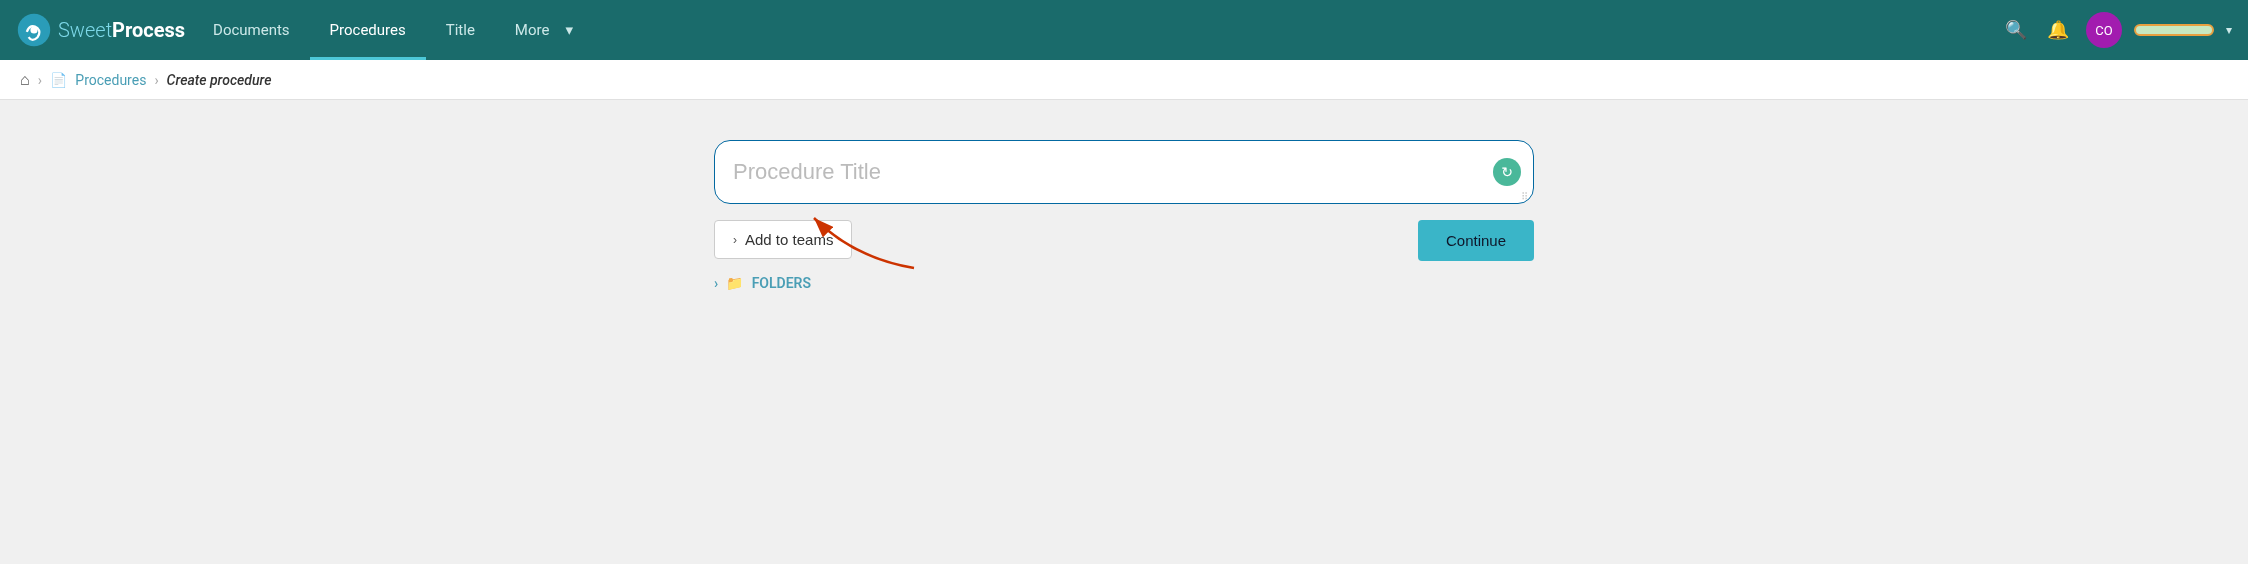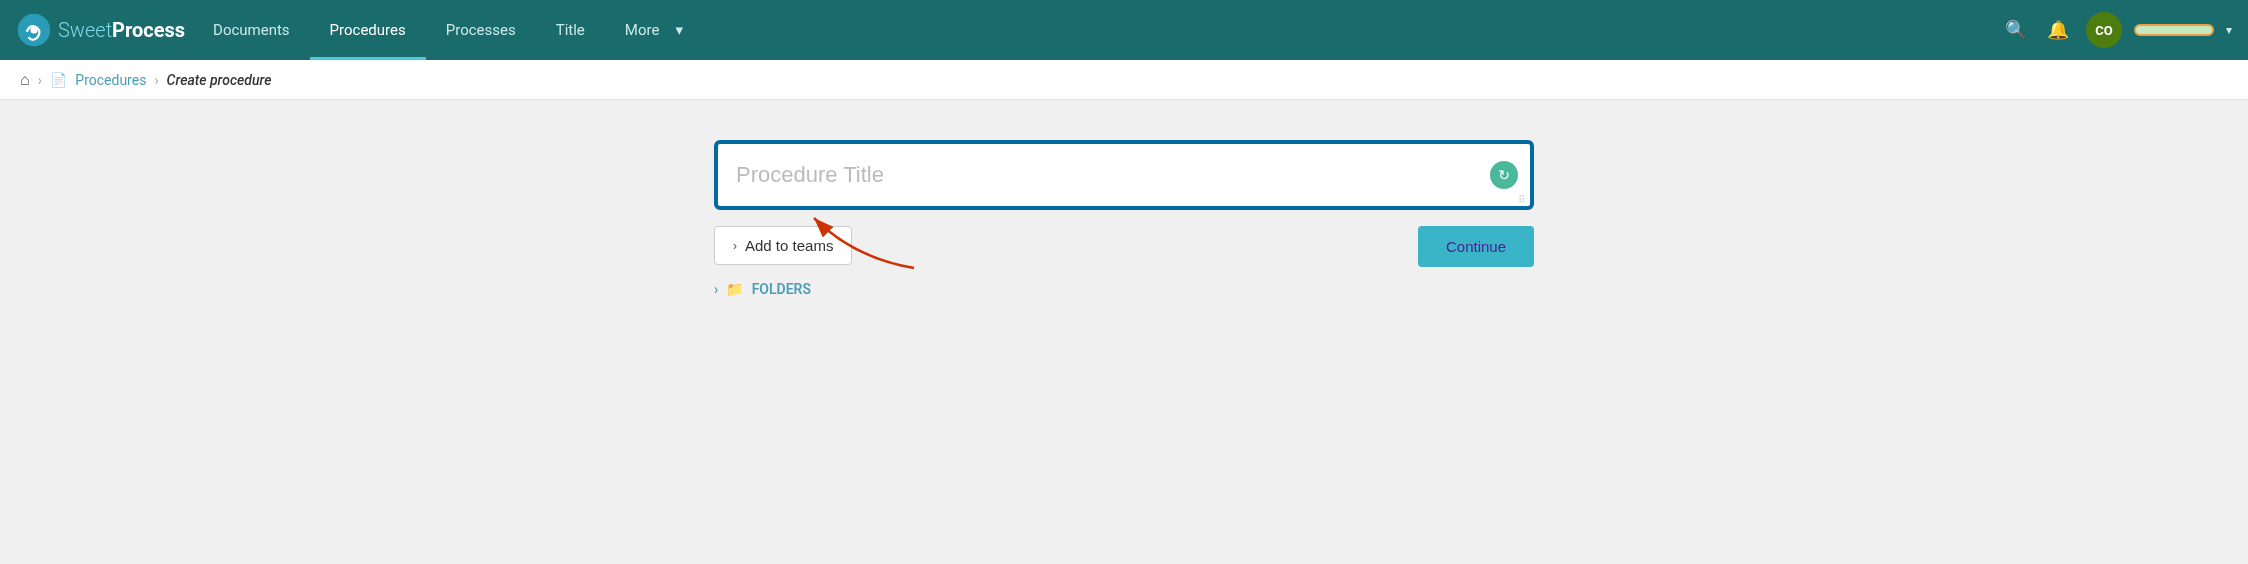--- a/index.html
+++ b/index.html
@@ -78,27 +78,27 @@
       cursor: pointer;
       padding: 4px;
       background: none;
       border: none;
     }
 
     .avatar-circle {
       width: 36px;
       height: 36px;
       border-radius: 50%;
-      background: #4d7c0f;
+      background: #a21caf;
       color: white;
       display: flex;
       align-items: center;
       justify-content: center;
       font-size: 13px;
-      font-weight: 700;
+      font-weight: 400;
       cursor: pointer;
     }
     .account-name-pill {
       background: #c8e8c0;
       border: 2px solid #e8a040;
       border-radius: 20px;
       padding: 4px 16px;
       font-size: 13px;
       color: #555;
       cursor: pointer;
@@ -152,22 +152,22 @@
     .form-container {
       width: 100%;
       max-width: 820px;
       position: relative;
     }
 
     
     .title-input-wrapper {
       position: relative;
       background: white;
-      border: 4px solid #0369a1;
-      border-radius: 6px;
+      border: 1px solid #0369a1;
+      border-radius: 16px;
       margin-bottom: 16px;
     }
     .title-input {
       width: 100%;
       border: none;
       outline: none;
       font-size: 22px;
       color: #aaa;
       padding: 18px 50px 18px 18px;
       background: transparent;
@@ -235,21 +235,21 @@
       color: #4a9eb5;
       font-size: 14px;
       font-weight: 600;
       cursor: pointer;
       text-decoration: none;
     }
     .folder-icon { font-size: 14px; color: #4a7cc0; }
 
     .continue-btn {
       background: #3ab5c8;
-      color: #4c1d95;
+      color: #0f172a;
       border: none;
       border-radius: 4px;
       padding: 12px 28px;
       font-size: 15px;
       cursor: pointer;
       font-weight: 500;
     }
 
     
     .arrow-overlay {
@@ -274,21 +274,20 @@
       <circle cx="20" cy="20" r="4" fill="white"></circle>
     </svg>
     <span class="brand-text">
       <span class="sweet">Sweet</span><span class="process">Process</span>
     </span>
   </a>
 
   <div class="nav-items">
     <a class="nav-item">Documents</a>
     <a class="nav-item active">Procedures</a>
-    <a class="nav-item">Processes</a>
     <a class="nav-item">Title</a>
     <a class="nav-item nav-item-more">
       <span>More</span>
       <span>▾</span>
     </a>
   </div>
 
   <div class="navbar-right">
     <button class="nav-icon-btn">🔍</button>
     <button class="nav-icon-btn">🔔</button>

